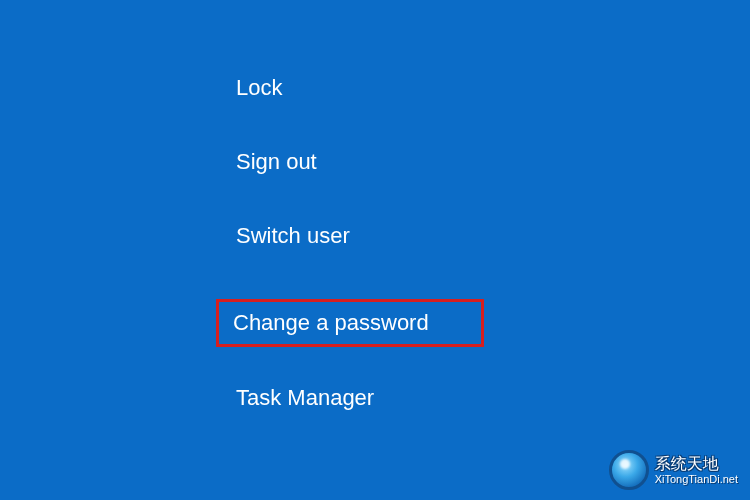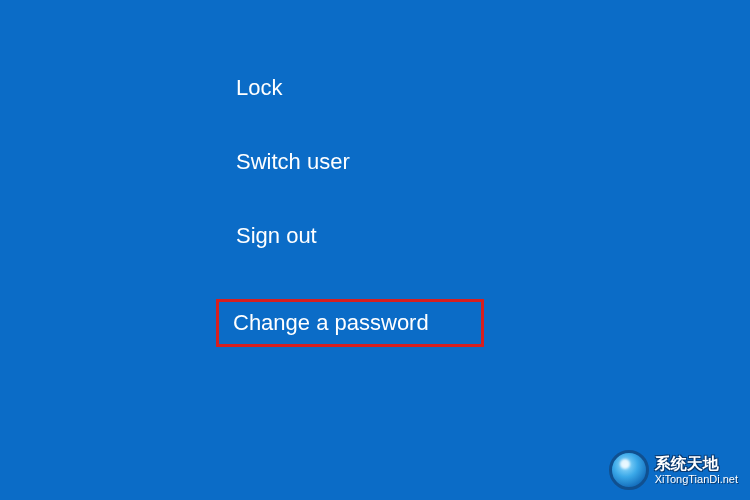--- a/index.html
+++ b/index.html
@@ -65,38 +65,39 @@
       border-radius: 50%;
       filter: blur(1px);
     }
     .watermark-text {
       display: flex;
       flex-direction: column;
       line-height: 1.1;
     }
     .watermark-text .cn {
       font-size: 16px;
-      font-weight: 700;
+      font-weight: 400;
       color: #ffffff;
       text-shadow: 1px 1px 0 #0a3a70, -1px -1px 0 #0a3a70, 1px -1px 0 #0a3a70, -1px 1px 0 #0a3a70;
     }
     .watermark-text .url {
       font-size: 11px;
       color: #ffffff;
       text-shadow: 1px 1px 0 #0a3a70;
     }
   </style>
 </head>
 <body>
 
 <div class="menu">
   <div class="menu-item">Lock</div>
+  <div class="menu-item">Sign out</div>
   <div class="menu-item">Switch user</div>
-  <div class="menu-item">Sign out</div>
   <div class="menu-item highlighted">Change a password</div>
+  <div class="menu-item">Task Manager</div>
 </div>
 
 <div class="watermark">
   <div class="watermark-icon"></div>
   <div class="watermark-text">
     <span class="cn">系统天地</span>
     <span class="url">XiTongTianDi.net</span>
   </div>
 </div>
 

